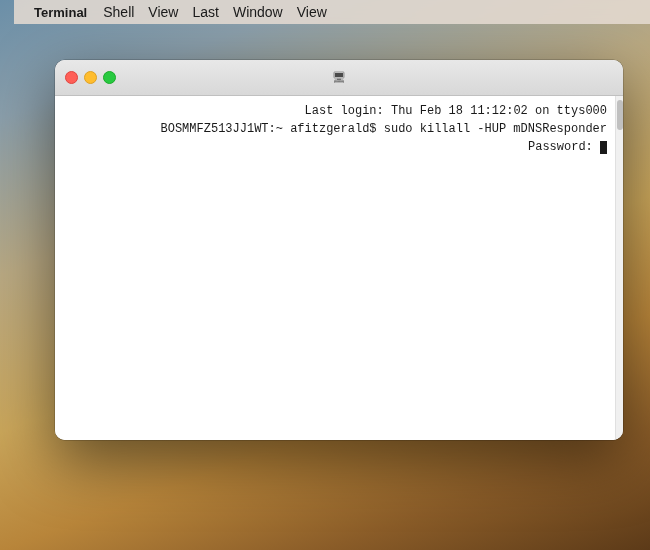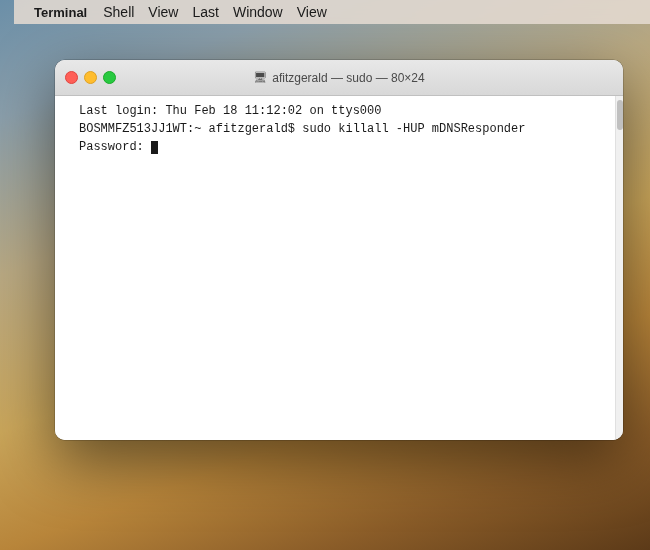--- a/index.html
+++ b/index.html
@@ -133,26 +133,27 @@
 
     
     .terminal-body-wrapper {
       display: flex;
       height: calc(100% - 36px);
     }
 
     .terminal-body {
       flex: 1;
       background: #ffffff;
-      padding: 6px 24px;
+      padding: 6px 8px;
       font-family: 'Menlo', 'Monaco', 'Courier New', monospace;
       font-size: 12px;
       line-height: 1.5;
       color: #1a1a1a;
       white-space: pre;
+      text-align: right;
     }
 
     .terminal-scrollbar {
       width: 8px;
       background: #f0f0f0;
       border-left: 1px solid #e0e0e0;
       position: relative;
     }
 
     .terminal-scrollbar-thumb {
@@ -191,21 +192,20 @@
   <div class="terminal-window">
 
     <div class="terminal-titlebar">
       <div class="traffic-lights">
         <div class="traffic-light close"></div>
         <div class="traffic-light minimize"></div>
         <div class="traffic-light maximize"></div>
       </div>
       <div class="titlebar-title">
         <span class="titlebar-icon">🖥</span>
-        <span>afitzgerald — sudo — 80×24</span>
       </div>
     </div>
 
     <div class="terminal-body-wrapper">
       <div class="terminal-body"><span>Last login: Thu Feb 18 11:12:02 on ttys000</span>
 <span>BOSMMFZ513JJ1WT:~ afitzgerald$ sudo killall -HUP mDNSResponder</span>
 <span><span>Password: </span><span class="password-cursor"></span></span>
 </div>
       <div class="terminal-scrollbar">
         <div class="terminal-scrollbar-thumb"></div>

